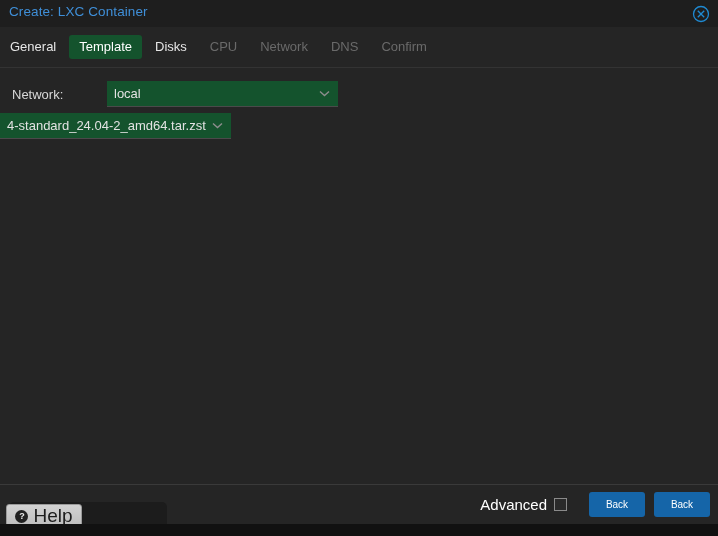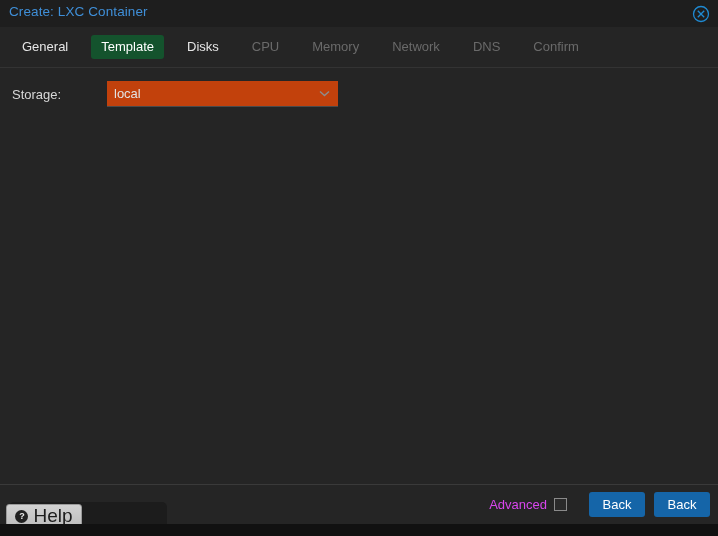--- a/index.html
+++ b/index.html
@@ -53,24 +53,22 @@
   .close-btn svg { display: block; }
 
   
   .tabbar {
     position: relative;
     height: 41px;
     background: #252525;
     border-bottom: 1px solid #333333;
     display: flex;
     align-items: center;
-    padding-left: 12px;
-    box-sizing: border-box;
-    flex: 0 0 auto;
-    gap: 10px;
+    box-sizing: border-box;
+    flex: 0 0 auto;
   }
   .tab {
     font-size: 13px;
     padding: 4px 10px;
     margin-right: 3px;
     border-radius: 3px;
     white-space: nowrap;
     line-height: 16px;
     color: #e6e6e6;
     cursor: pointer;
@@ -109,21 +107,21 @@
     padding-left: 12px;
     box-sizing: border-box;
     font-size: 13px;
     color: #d8d8d8;
     white-space: nowrap;
   }
   .select {
     position: relative;
     width: 231px;
     height: 26px;
-    background: #c2410c;
+    background: #14532d;
     border-bottom: 1px solid #4a4a4a;
     box-sizing: border-box;
     display: flex;
     align-items: center;
     cursor: pointer;
   }
   .select-value {
     font-size: 13px;
     color: #e2e2e2;
     padding-left: 7px;
@@ -150,38 +148,38 @@
   }
   .footer-right {
     position: absolute;
     right: 8px;
     top: 0;
     height: 39px;
     display: flex;
     align-items: center;
   }
   .advanced-label {
-    font-size: 13px;
-    color: #d946ef;
+    font-size: 15px;
+    color: #ffffff;
     margin-right: 7px;
     white-space: nowrap;
   }
   .checkbox {
     width: 13px;
     height: 13px;
     border: 1px solid #8a8a8a;
     background: #2a2a2a;
     margin-right: 13px;
     box-sizing: border-box;
     cursor: pointer;
   }
   .btn {
     background: #1565a8;
     color: #ffffff;
-    font-size: 13px;
+    font-size: 10px;
     border: none;
     border-radius: 3px;
     height: 25px;
     min-width: 56px;
     padding: 0 12px;
     margin-left: 9px;
     cursor: pointer;
     font-family: "Liberation Sans", sans-serif;
   }
 
@@ -242,42 +240,49 @@
         <line x1="12.2" y1="5.8" x2="5.8" y2="12.2" stroke="#1f8ad2" stroke-width="1.3"></line>
       </svg>
     </div>
   </div>
 
   <div class="tabbar">
     <div class="tab">General</div>
     <div class="tab active">Template</div>
     <div class="tab">Disks</div>
     <div class="tab disabled">CPU</div>
-    <div class="tab disabled">Memory</div>
     <div class="tab disabled">Network</div>
     <div class="tab disabled">DNS</div>
     <div class="tab disabled">Confirm</div>
   </div>
 
   <div class="body">
     <div class="formpanel">
 
       <div class="formrow">
-        <div class="formlabel">Storage:</div>
+        <div class="formlabel">Network:</div>
         <div class="select">
           <div class="select-value">local</div>
           <div class="chev">
             <svg width="11" height="7" viewBox="0 0 11 7" aria-hidden="true">
               <polyline points="1,1.5 5.5,5.5 10,1.5" fill="none" stroke="#8d8d8d" stroke-width="1.4"></polyline>
             </svg>
           </div>
         </div>
       </div>
 
       <div class="formrow">
+        <div class="select">
+          <div class="select-value">4-standard_24.04-2_amd64.tar.zst</div>
+          <div class="chev">
+            <svg width="11" height="7" viewBox="0 0 11 7" aria-hidden="true">
+              <polyline points="1,1.5 5.5,5.5 10,1.5" fill="none" stroke="#8d8d8d" stroke-width="1.4"></polyline>
+            </svg>
+          </div>
+        </div>
       </div>
 
     </div>
   </div>
 
   <div class="footer">
 
     <div class="ghost-panel">
       
     </div>

